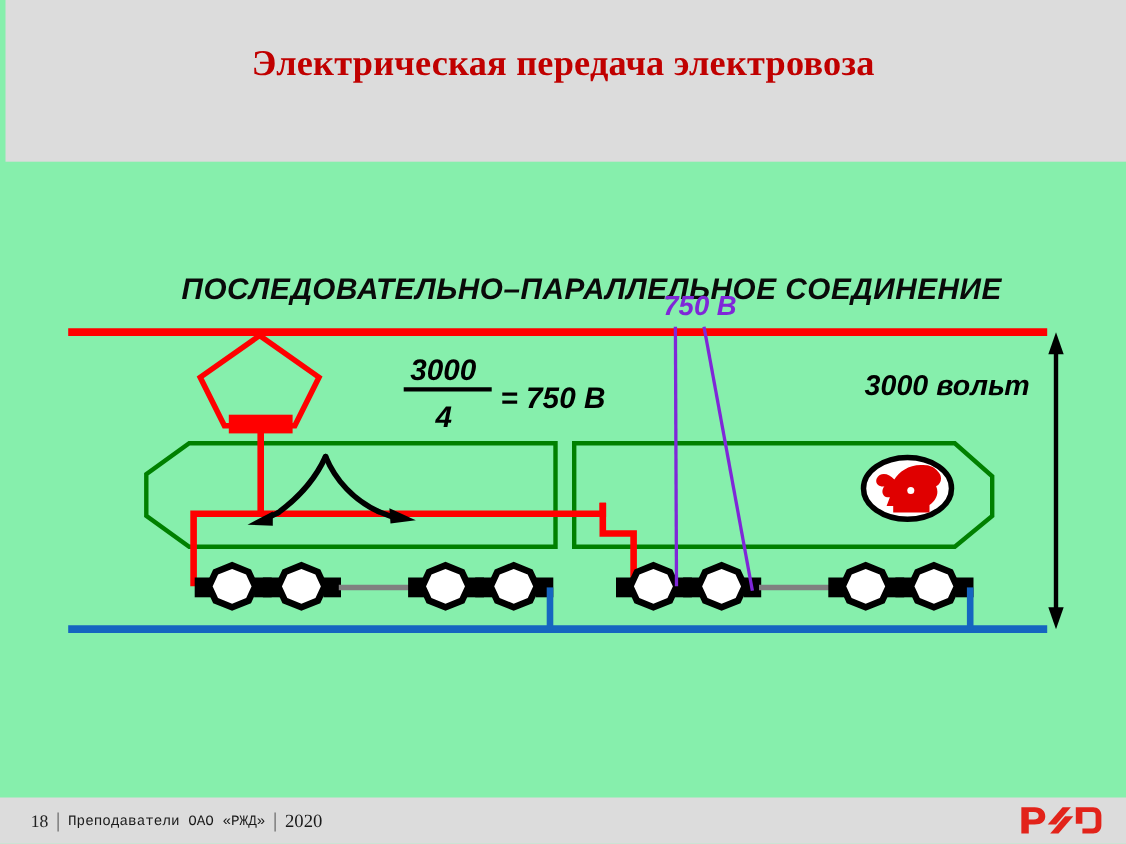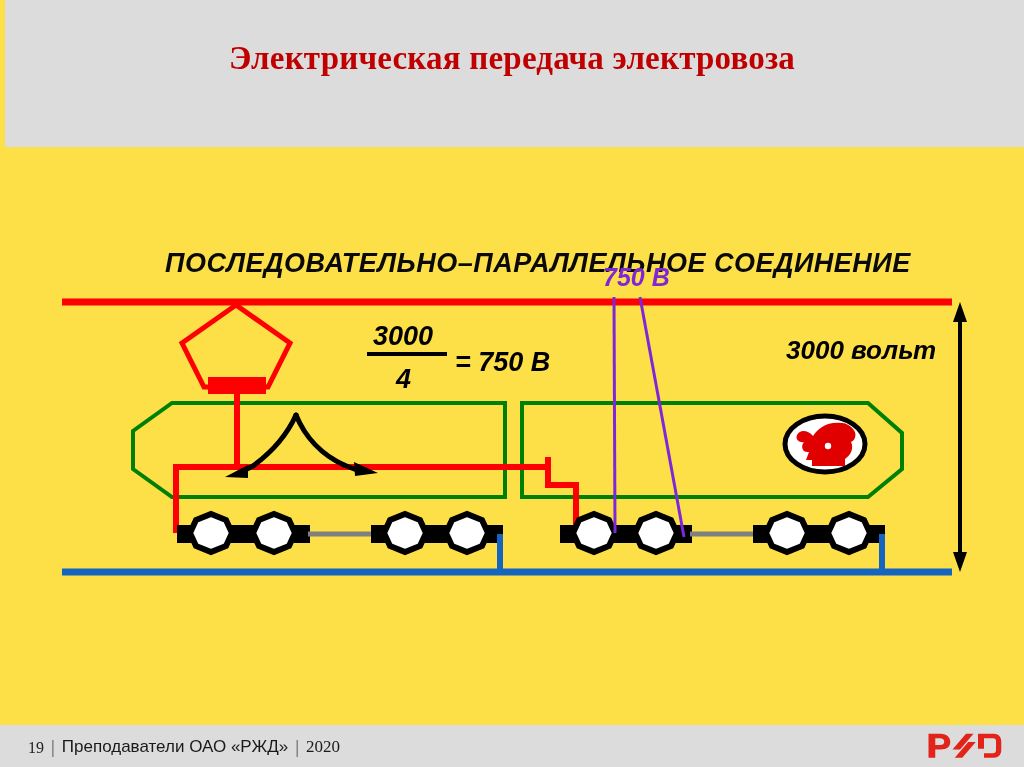--- a/index.html
+++ b/index.html
@@ -11,21 +11,21 @@
   body {
     width: 1024px;
     height: 767px;
     position: relative;
     overflow: hidden;
     font-family: "Liberation Serif", serif;
   }
   .slide {
     position: absolute;
     inset: 0;
-    background: #fde047;
+    background: #86efac;
   }
   
   .header-band {
     position: absolute;
     left: 5px;
     top: 0;
     width: 1019px;
     height: 147px;
     background: #dcdcdc;
   }
@@ -75,22 +75,22 @@
     padding-top: 3px;
   }
   .footer-sep {
     font-family: "Liberation Serif", serif;
     font-size: 19px;
     color: #555555;
     margin: 0 7px;
     line-height: 1;
   }
   .footer-text {
-    font-family: Liberation Sans, sans-serif;
-    font-size: 17px;
+    font-family: Liberation Mono, monospace;
+    font-size: 13px;
     color: #1a1a1a;
     line-height: 1;
   }
   .footer-year {
     font-family: "Liberation Serif", serif;
     font-size: 17px;
     color: #1a1a1a;
     line-height: 1;
   }
   .footer-logo {
@@ -248,21 +248,21 @@
         <text class="dg-purple" x="603" y="139">750 В</text>
         <line x1="614" y1="150" x2="615" y2="386" stroke="#7f27d8" stroke-width="3"></line>
         <line x1="640" y1="150" x2="684" y2="390" stroke="#7f27d8" stroke-width="3"></line>
       </g>
 
     </svg>
   </div>
 
   <div class="footer-band"></div>
   <div class="footer-inner">
-    <span class="footer-page">19</span>
+    <span class="footer-page">18</span>
     <span class="footer-sep">|</span>
     <span class="footer-text">Преподаватели ОАО «РЖД»</span>
     <span class="footer-sep">|</span>
     <span class="footer-year">2020</span>
   </div>
   <svg class="footer-logo" viewBox="0 0 104 42">
     <g fill="#e2231a">
       <path d="M6,6 L22,6 C31,6 35,11 35,17 C35,23 31,27 22,27 L15,27 L15,38 L6,38 Z
                M15,12 L15,21 L21,21 C25,21 27,19 27,16.5 C27,14 25,12 21,12 Z"></path>
       <path d="M38,27 L56,6 L66,6 L48,27 Z"></path>

